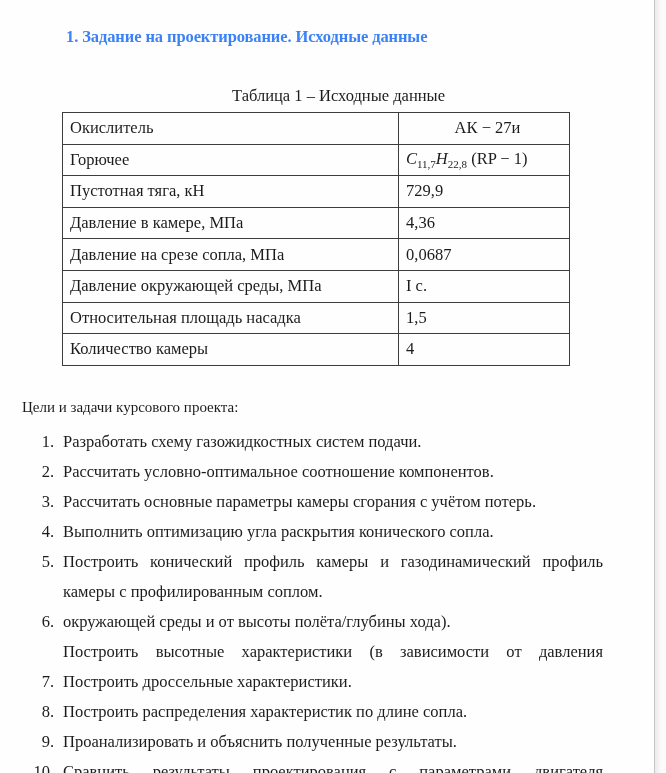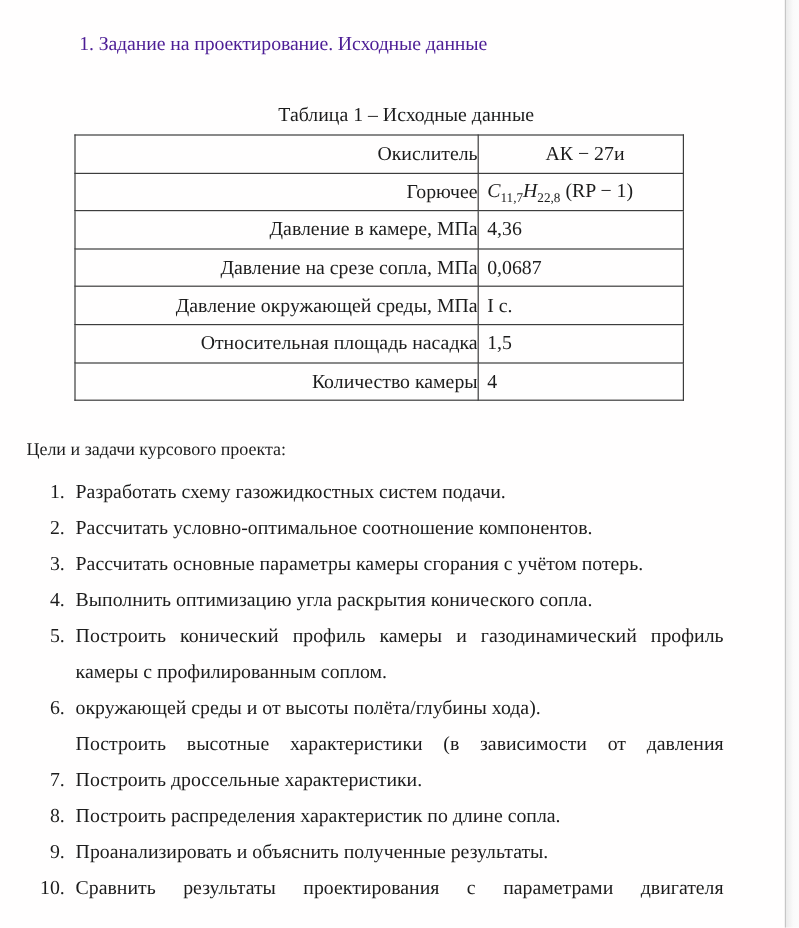--- a/index.html
+++ b/index.html
@@ -14,42 +14,42 @@
     position:absolute;left:0;top:0;width:655px;height:773px;
     background:#fffefe;
   }
   .page-edge{
     position:absolute;right:0;top:0;width:11px;height:773px;
     border-left:1px solid #c6c6c6;
     background:linear-gradient(to right,#ebebeb,#fafafa 55%,#fcfcfc);
   }
   .heading{
     margin:22px 0 0 66px;
-    font-weight:normal;font-size:16.5px;line-height:30px;color:#4c1d95;
+    font-weight:bold;font-size:16.5px;line-height:30px;color:#3b82f6;
     letter-spacing:-0.1px;
   }
   .caption{
     margin:32px 0 0 22px;
     font-size:16.5px;line-height:24px;text-align:center;
   }
   table.data{
     border-collapse:collapse;
     margin:4px 0 0 62px;
     table-layout:fixed;width:491px;
   }
   table.data td{
     border:1px solid #3d3d3d;
     font-size:16.5px;
     padding:0 0 0 7px;
     height:30.6px;
     vertical-align:middle;
     white-space:nowrap;
     overflow:hidden;
   }
-  td.c-label{width:328px;text-align:right;}
+  td.c-label{width:328px;}
   td.c-value{width:163px;}
   td.center{text-align:center;padding:0 4px;}
   .formula{font-size:17px;margin-left:47px;}
   .formula i{font-family:"Liberation Serif",serif;}
   .formula sub{font-size:11px;}
   .goals{
     margin:26px 0 0 22px;
     font-size:15px;line-height:30px;
   }
   .tasklist{margin:5px 0 0 0;}
@@ -78,20 +78,24 @@
 
   <table class="data">
     <tbody>
       <tr>
         <td class="c-label">Окислитель</td>
         <td class="c-value center">АК − 27и</td>
       </tr>
       <tr>
         <td class="c-label">Горючее</td>
         <td class="c-value formula"><i>C</i><sub>11,7</sub><i>H</i><sub>22,8</sub><span> (RP − 1)</span></td>
+      </tr>
+      <tr>
+        <td class="c-label">Пустотная тяга, кН</td>
+        <td class="c-value">729,9</td>
       </tr>
       <tr>
         <td class="c-label">Давление в камере, МПа</td>
         <td class="c-value">4,36</td>
       </tr>
       <tr>
         <td class="c-label">Давление на срезе сопла, МПа</td>
         <td class="c-value">0,0687</td>
       </tr>
       <tr>

